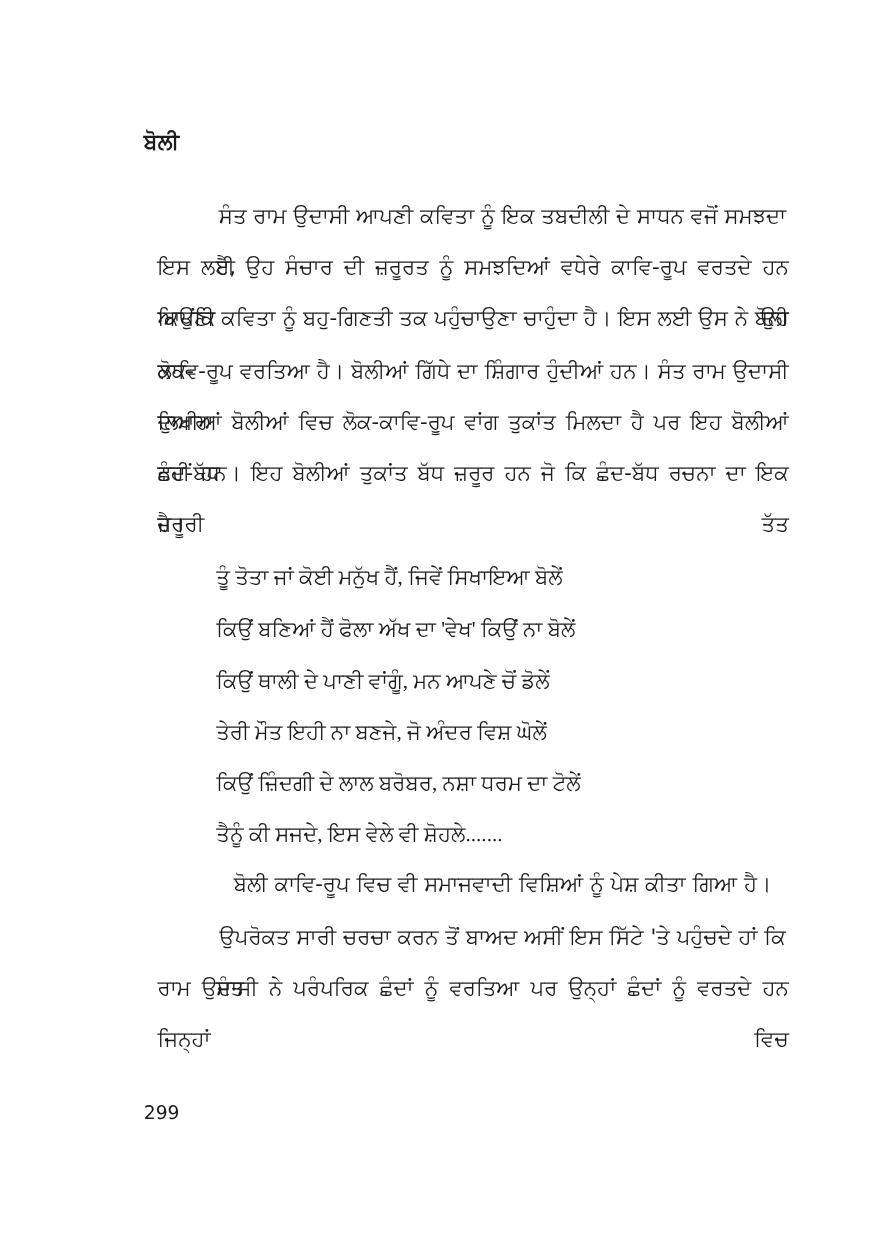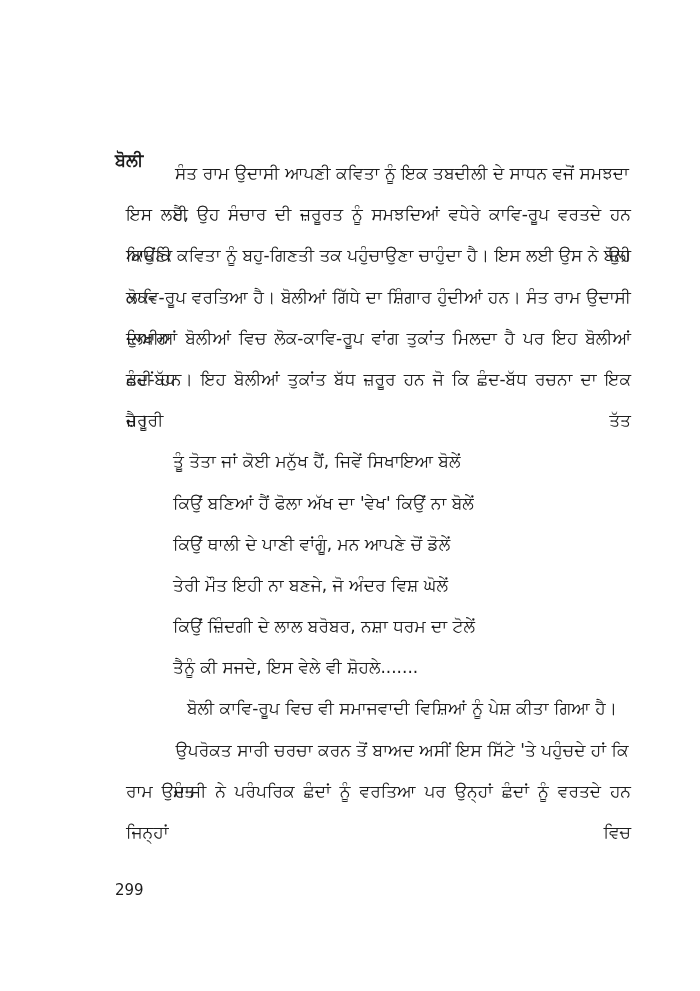--- a/index.html
+++ b/index.html
@@ -22,21 +22,20 @@
     top: 0;
     width: 505px;
   }
   .heading {
     position: absolute;
     top: 104px;
     left: 0;
     font-size: 17.5px;
     font-weight: 700;
     letter-spacing: 0.2px;
-    margin-top: 46px;
   }
   .lines {
     position: absolute;
     top: 153px;
     left: 11px;
     width: 505px;
     font-size: 17px;
   }
   .line {
     height: 41.2px;
@@ -46,20 +45,21 @@
   .justify {
     text-align: justify;
     text-align-last: justify;
   }
   .indent {
     padding-left: 47px;
     text-align: center;
   }
   .verse {
     padding-left: 47px;
+    font-family: Liberation Serif, serif;
   }
   .right {
     text-align: right;
     padding-right: 12px;
   }
   .page-number {
     position: absolute;
     top: 880px;
     left: 0;
     width: 505px;

